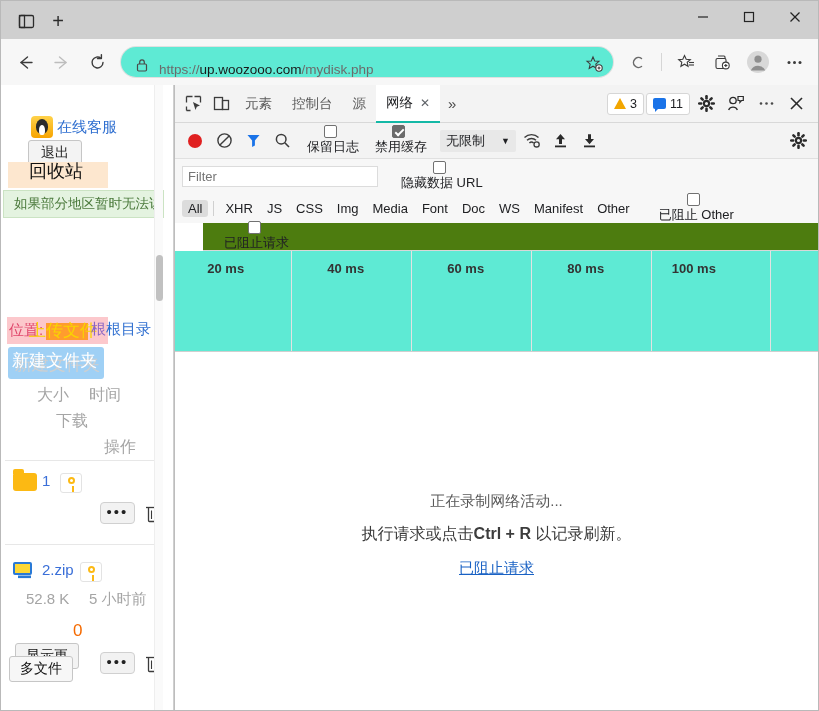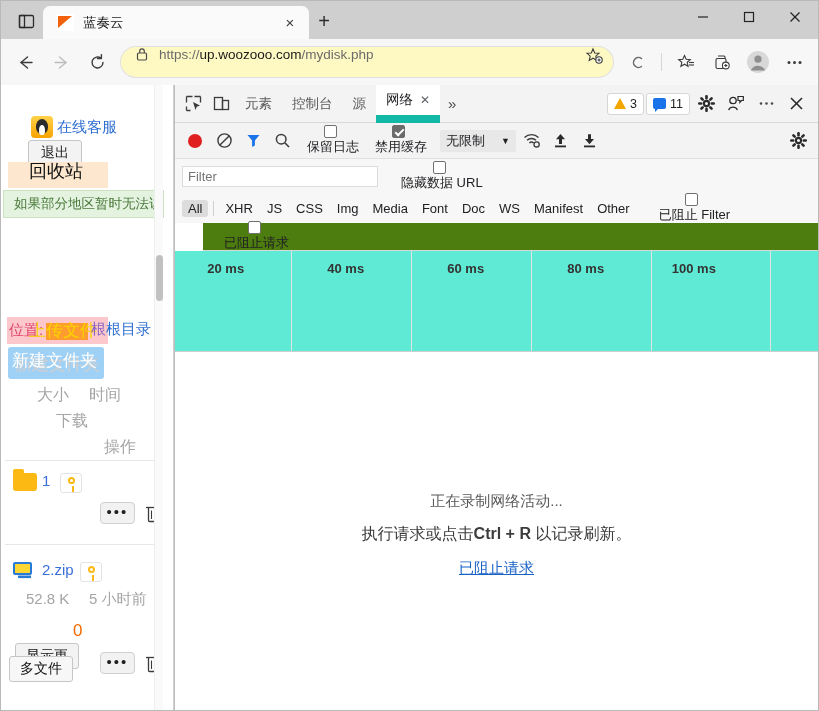--- a/index.html
+++ b/index.html
@@ -37,22 +37,22 @@
             font-weight:300; }
   .wincontrols { position:absolute; right:0; top:0; height:38px; display:flex; }
   .wc { width:46px; height:32px; display:flex; align-items:center;
         justify-content:center; color:#242424; }
 
   .navbar { height:46px; background:#f7f7f7; display:flex; align-items:center;
             padding:0 6px; position:relative; }
   .navbtn { width:36px; height:36px; display:flex; align-items:center;
             justify-content:center; color:#3b3b3b; }
   .navbtn.dis { color:#bdbdbd; }
-  .omnibox { flex:1; height:30px; background:#fef9c3; border-radius:15px;
-             display:flex; align-items:flex-start; padding:0 10px 0 14px;
+  .omnibox { flex:1; height:30px; background:#5eead4; border-radius:15px;
+             display:flex; align-items:flex-end; padding:0 10px 0 14px;
              margin:0 6px; box-shadow:0 0 0 1px #e0e0e0; }
   .omni-url { font-size:13.5px; color:#6b6b6b; flex:1; margin-left:10px;
               white-space:nowrap; overflow:hidden; }
   .omni-url b { color:#1a1a1a; font-weight:400; }
   .navright { display:flex; align-items:center; }
   .vsep { width:1px; height:18px; background:#d6d6d6; margin:0 6px; }
 
   
   .viewport { position:absolute; left:0; top:84px; right:0; bottom:0;
               display:flex; background:#fff; }
@@ -165,21 +165,21 @@
 
   
   .devtools { flex:1; display:flex; flex-direction:column; background:#fff;
               border-left:1px solid #bdbdbd; min-width:0; }
   .dt-tabbar { height:38px; display:flex; align-items:center; background:#f3f3f3;
                border-bottom:1px solid #d8d8d8; padding:0 4px; }
   .dt-ic { width:28px; height:28px; display:flex; align-items:center;
            justify-content:center; color:#3c3c3c; }
   .dt-tab { padding:0 10px; height:37px; display:flex; align-items:center;
             font-size:13.5px; color:#5a5a5a; }
-  .dt-tab.active { color:#1a73e8; background:#fff; border-bottom:8px solid #14b8a6;
+  .dt-tab.active { color:#1a73e8; background:#fff; border-bottom:2px solid #14b8a6;
                    height:38px; color:#202124; }
   .dt-tab .tclose { margin-left:7px; font-size:12px; color:#5f6368; }
   .dt-more { padding:0 8px; font-size:15px; color:#4a4a4a; }
   .dt-right { margin-left:auto; display:flex; align-items:center; gap:2px; padding-right:4px;}
   .badge { display:flex; align-items:center; height:22px; border:1px solid #d6d6d6;
            border-radius:3px; padding:0 6px; font-size:12.5px; color:#202124;
            background:#fff; gap:4px; }
   .tri-warn { width:0;height:0;border-left:6px solid transparent;
               border-right:6px solid transparent;border-bottom:11px solid #f2a600;
               position:relative; }
@@ -239,25 +239,20 @@
 <div class="browser">
 
   <div class="titlebar">
     <div class="tabstrip-btn">
       <svg width="17" height="17" viewBox="0 0 17 17">
           <rect x="1.5" y="2.5" width="14" height="12" rx="1.5" fill="none" stroke="#2b2b2b" stroke-width="1.3"></rect>
           <rect x="1.5" y="2.5" width="5" height="12" fill="#2b2b2b" fill-opacity="0.0" stroke="#2b2b2b" stroke-width="1.3"></rect>
         </svg>
     </div>
 
-    <div class="tab">
-      <div class="tab-fav"></div>
-      <div class="tab-title">蓝奏云</div>
-      <div class="tab-close">×</div>
-    </div>
 
     <div class="newtab">+</div>
 
     <div class="wincontrols">
       <div class="wc">
         <svg width="12" height="12">
             <line x1="1" y1="6" x2="11" y2="6" stroke="#242424" stroke-width="1.2"></line>
           </svg>
       </div>
       <div class="wc">
@@ -612,21 +607,21 @@
         <span class="tchip">CSS</span>
         <span class="tchip">Img</span>
         <span class="tchip">Media</span>
         <span class="tchip">Font</span>
         <span class="tchip">Doc</span>
         <span class="tchip">WS</span>
         <span class="tchip">Manifest</span>
         <span class="tchip">Other</span>
         <label class="cbwrap" style="margin-left:16px">
           <span class="cbx"></span>
-          <span class="cbl">已阻止 Filter</span>
+          <span class="cbl">已阻止 Other</span>
         </label>
       </div>
 
       <div class="dt-blockbar">
         <label class="cbwrap">
           <span class="cbx"></span>
           <span class="cbl">已阻止请求</span>
         </label>
       </div>
 

